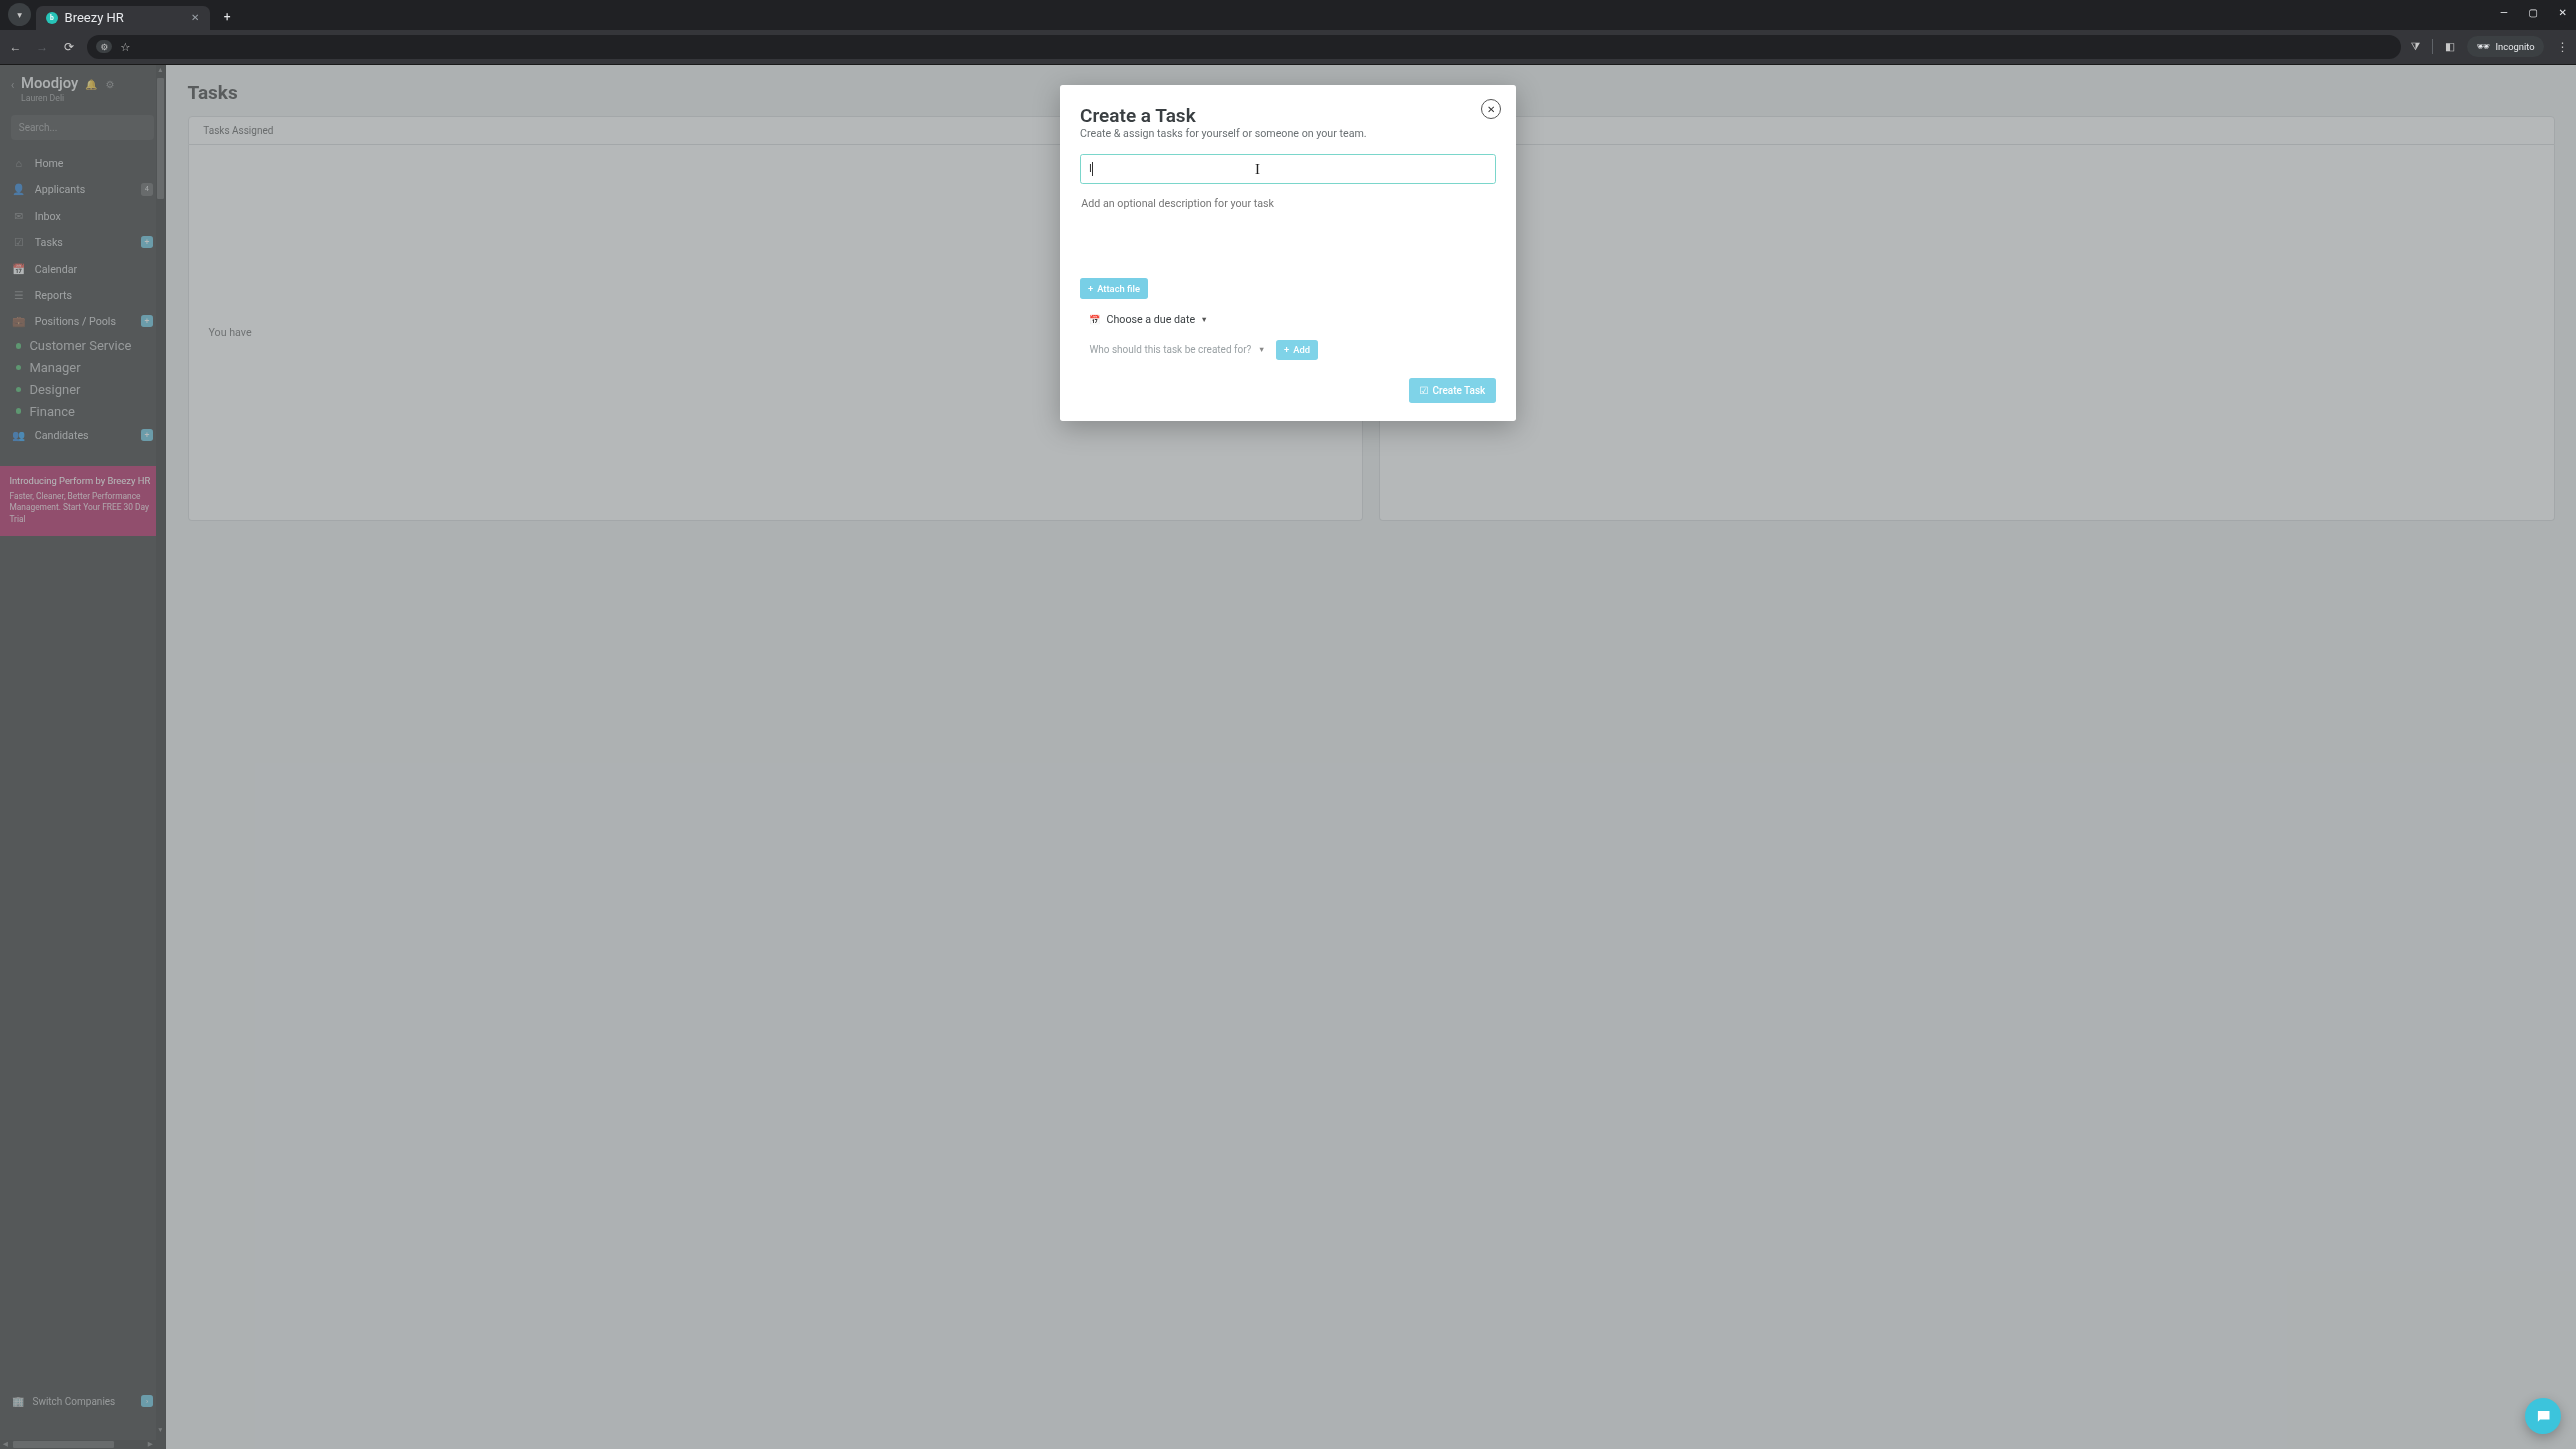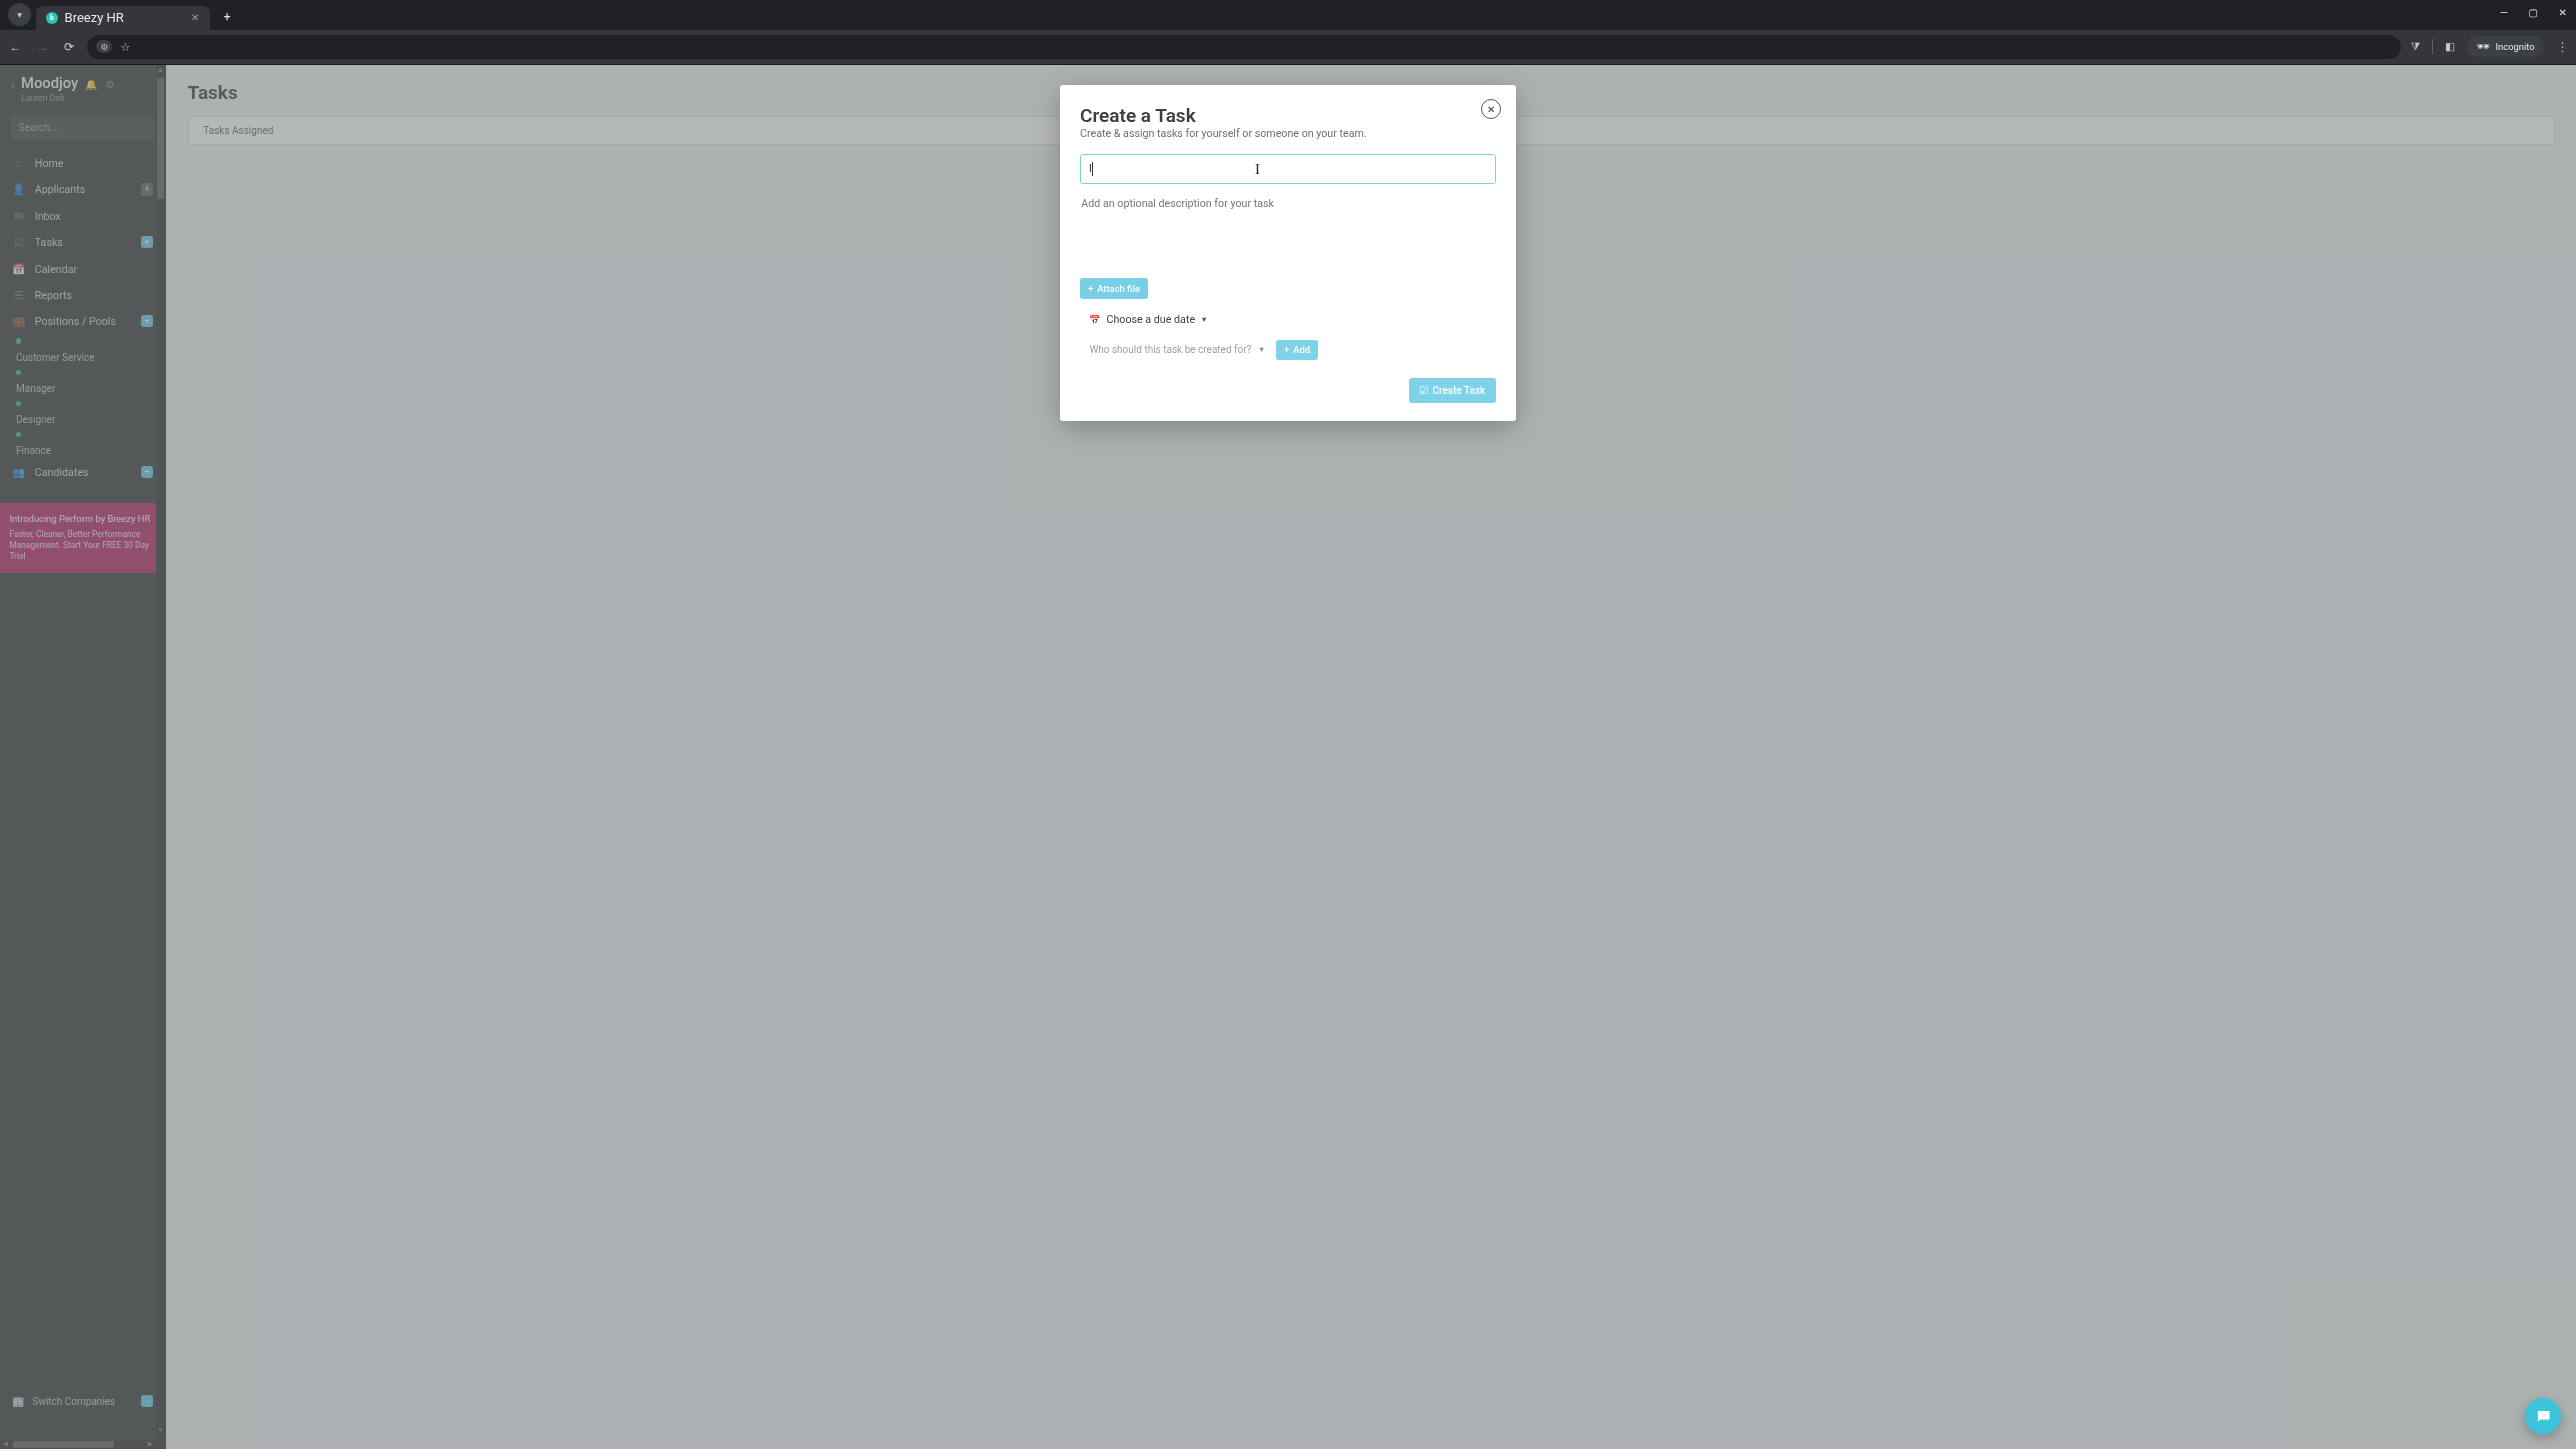--- a/index.html
+++ b/index.html
@@ -67,21 +67,21 @@
   .side-nav { padding:4px 0; }
   .side-item {
     display:flex; gap:9.4px; padding:6.7px 12px; font-size:10.7px; color:#cfcfcf;
     position:relative;
   }
   .side-item .sicon { width:13.4px; text-align:center; color:#7a7a7a; font-size:10.7px; }
   .side-item .label { flex:1; }
   .side-badge { background:#555; color:#ddd; font-size:7.4px; border-radius:2.7px; padding:0.7px 4px; }
   .side-plus { background:#5bc0de; color:#fff; width:12px; height:12px; border-radius:2.7px; font-size:8.7px; display:flex; align-items:center; justify-content:center; }
 
-  .subitem { display:flex; gap:8px; padding:3.4px 12px 3.4px 16px; font-size:10px; color:#bdbdbd;flex-direction:column; }
+  .subitem { display:flex; align-items:center; gap:8px; padding:3.4px 12px 3.4px 16px; font-size:13px; color:#bdbdbd; }
   .subitem .dot { width:5.4px; height:5.4px; border-radius:50%; background:#3fb660; }
 
   .promo {
     margin:13.4px 0 0 0; background:#b01657; color:#fff; padding:9.4px 9.4px 10.7px 9.4px; font-size:8.4px;
   }
   .promo .ptitle { font-size:9.4px; font-weight:400; margin-bottom:4px; line-height:1.25; }
   .promo .pbody { color:#f3d6e2; line-height:1.35; }
   .switch-row { display:flex; align-items:center; gap:8px; padding:8px 12px; font-size:10px; color:#bdbdbd; position:absolute; bottom:34px; left:0; right:0; }
   .switch-row .switch-caret { background:#5bc0de; color:#fff; width:12px; height:12px; border-radius:2.7px; display:flex; align-items:center; justify-content:center; font-size:7.4px; margin-left:auto; }
 
@@ -299,20 +299,26 @@
         <span class="harrow r">▶</span>
       </div>
     </aside>
 
     <main class="main">
       <h1>Tasks</h1>
 
       <div class="tabs-row">
         <div class="tabbtn">Tasks Assigned</div>
       </div>
+      <div class="panes">
+        <div class="pane">
+          <div class="emptytxt">You have</div>
+        </div>
+        <div class="pane"></div>
+      </div>
     </main>
 
     <div class="overlay">
       <div class="modal">
         <div class="close">✕</div>
         <h2>Create a Task</h2>
         <div class="subtitle">Create &amp; assign tasks for yourself or someone on your team.</div>
 
         <div class="title-input">
           <span>I</span><span class="caret"></span>

